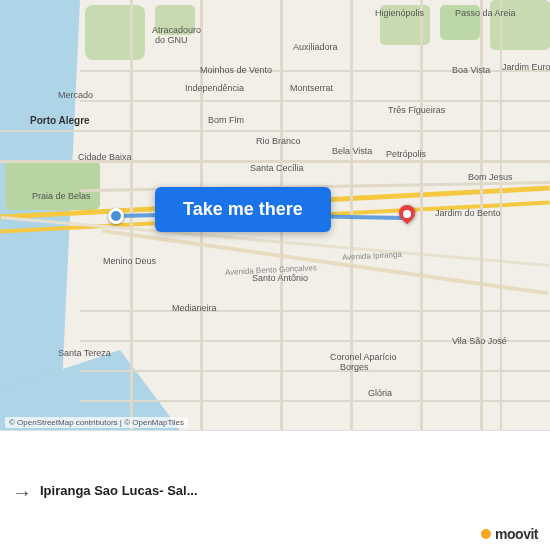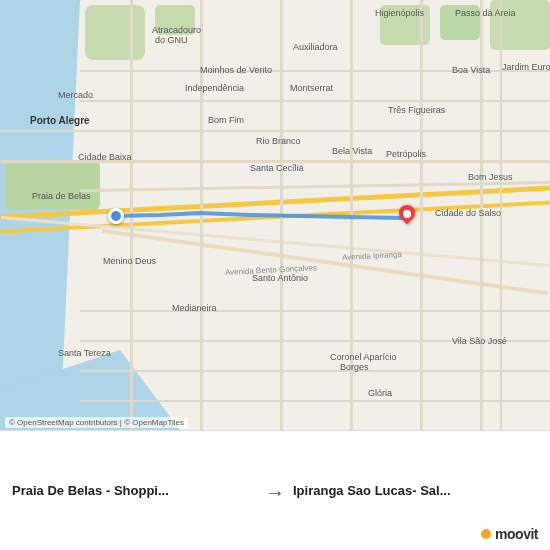--- a/index.html
+++ b/index.html
@@ -342,45 +342,43 @@
   <span class="map-label" style="top:35px;left:155px;">do GNU</span>
   <span class="map-label" style="top:115px;left:208px;">Bom Fim</span>
   <span class="map-label" style="top:136px;left:256px;">Rio Branco</span>
   <span class="map-label" style="top:146px;left:332px;text-align:right;">Bela Vista</span>
   <span class="map-label" style="top:105px;left:388px;">Três Figueiras</span>
   <span class="map-label" style="top:152px;left:78px;">Cidade Baixa</span>
   <span class="map-label" style="top:163px;left:250px;">Santa Cecília</span>
   <span class="map-label" style="top:149px;left:362px;margin-left:24px;">Petrópolis</span>
   <span class="map-label" style="top:172px;left:468px;">Bom Jesus</span>
   <span class="map-label" style="top:191px;left:32px;">Praia de Belas</span>
-  <span class="map-label" style="top:208px;left:435px;">Cidade do Salso</span>
+  <span class="map-label" style="top:208px;left:435px;">Jardim do Bento</span>
   <span class="map-label" style="top:256px;left:103px;">Menino Deus</span>
   <span class="map-label" style="top:273px;left:252px;">Santo Antônio</span>
   <span class="map-label" style="top:303px;left:172px;">Medianeira</span>
   <span class="map-label map-label-road" style="top:268px;left:225px;">Avenida Bento Gonçalves</span>
   <span class="map-label map-label-road" style="top:253px;left:342px;transform:rotate(-3deg);">Avenida Ipiranga</span>
   <span class="map-label" style="top:348px;left:58px;">Santa Tereza</span>
   <span class="map-label" style="top:352px;left:330px;">Coronel Aparício</span>
   <span class="map-label" style="top:362px;left:340px;">Borges</span>
   <span class="map-label" style="top:336px;left:452px;">Vila São José</span>
   <span class="map-label" style="top:388px;left:368px;">Glória</span>
 
   <div class="marker-start"></div>
 
   <div class="marker-end"></div>
 
+  <button class="take-me-button">Take me there</button>
 
   <div class="attribution">© OpenStreetMap contributors | © OpenMapTiles</div>
 </div>
 
 <div class="bottom-bar">
   <div class="route-info">
-    <div class="origin-block">
-      <div class="origin-name">Praia De Belas - Shoppi...</div>
-    </div>
     <div class="arrow-icon">→</div>
     <div class="dest-block">
       <div class="dest-name">Ipiranga Sao Lucas- Sal...</div>
     </div>
   </div>
 
   <div class="moovit-logo">
     <div class="moovit-dot"></div>
     <span class="moovit-text">moovit</span>
   </div>

